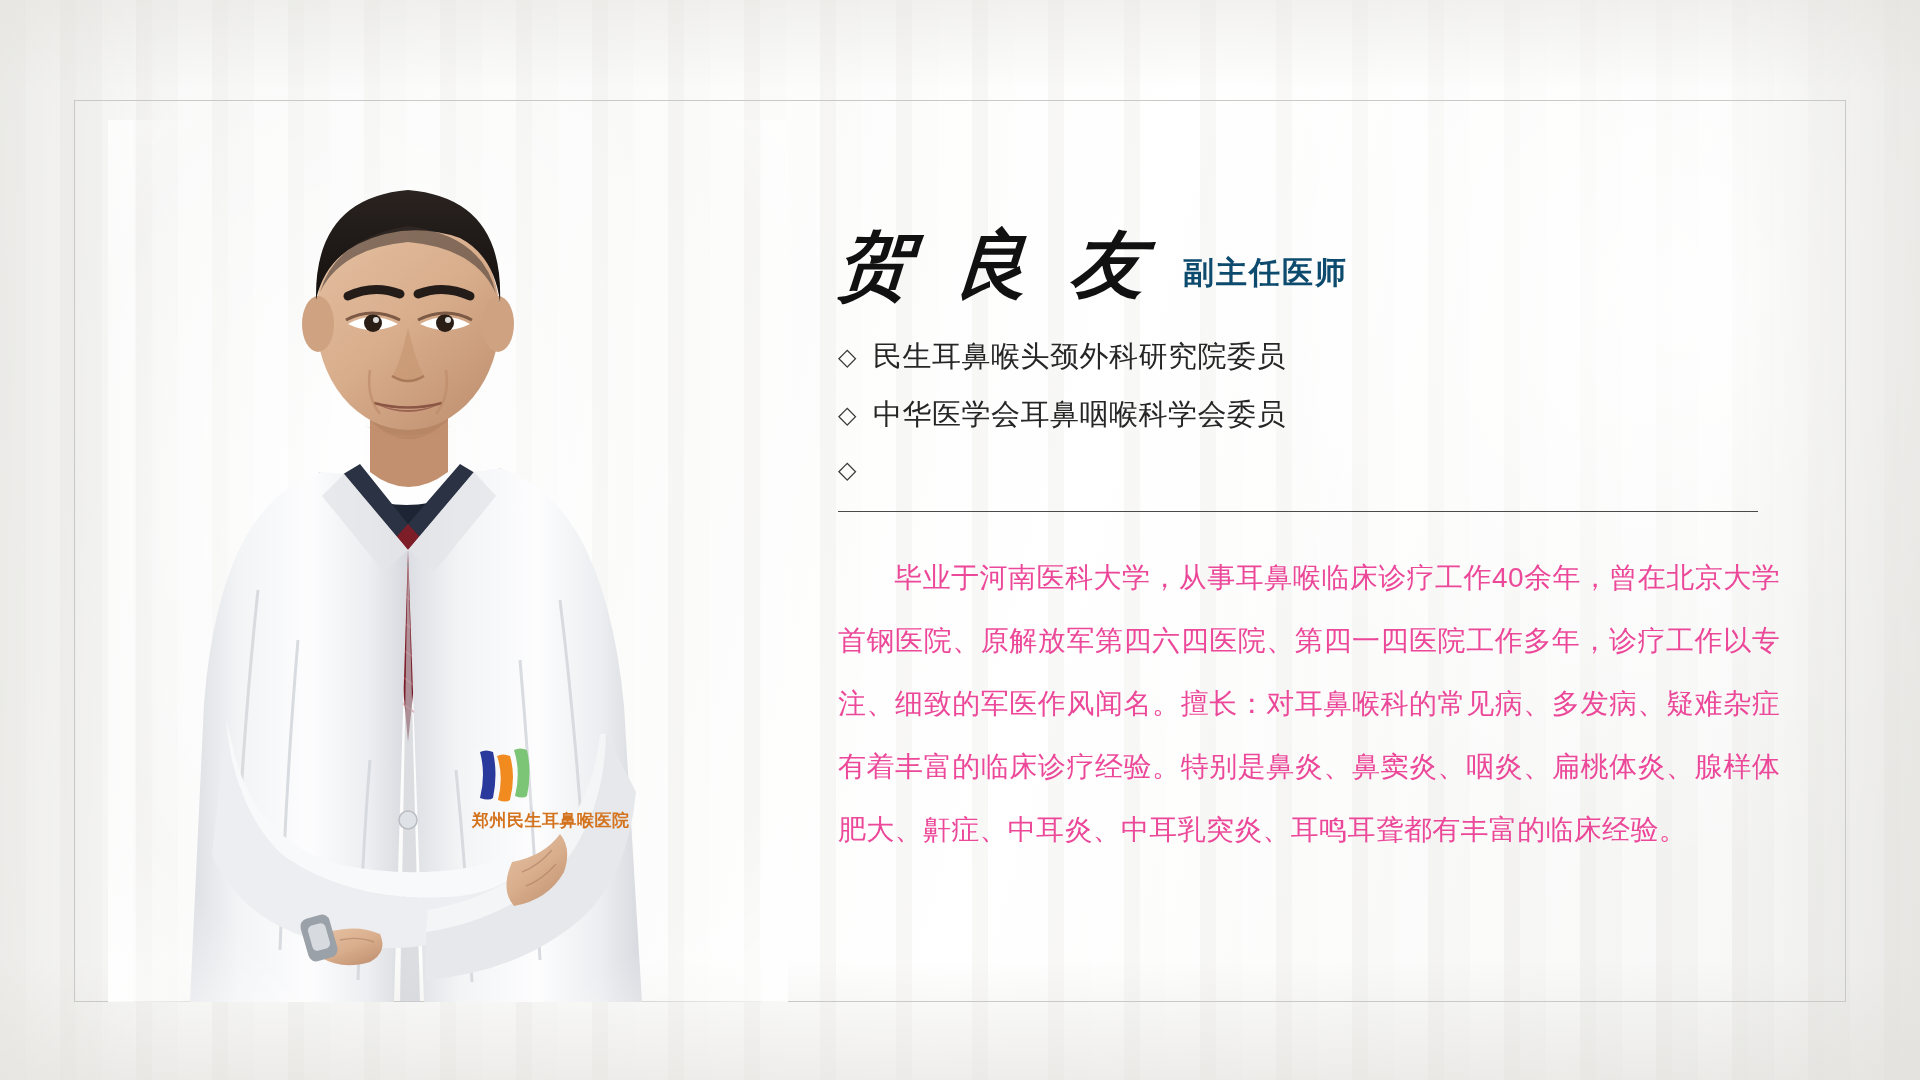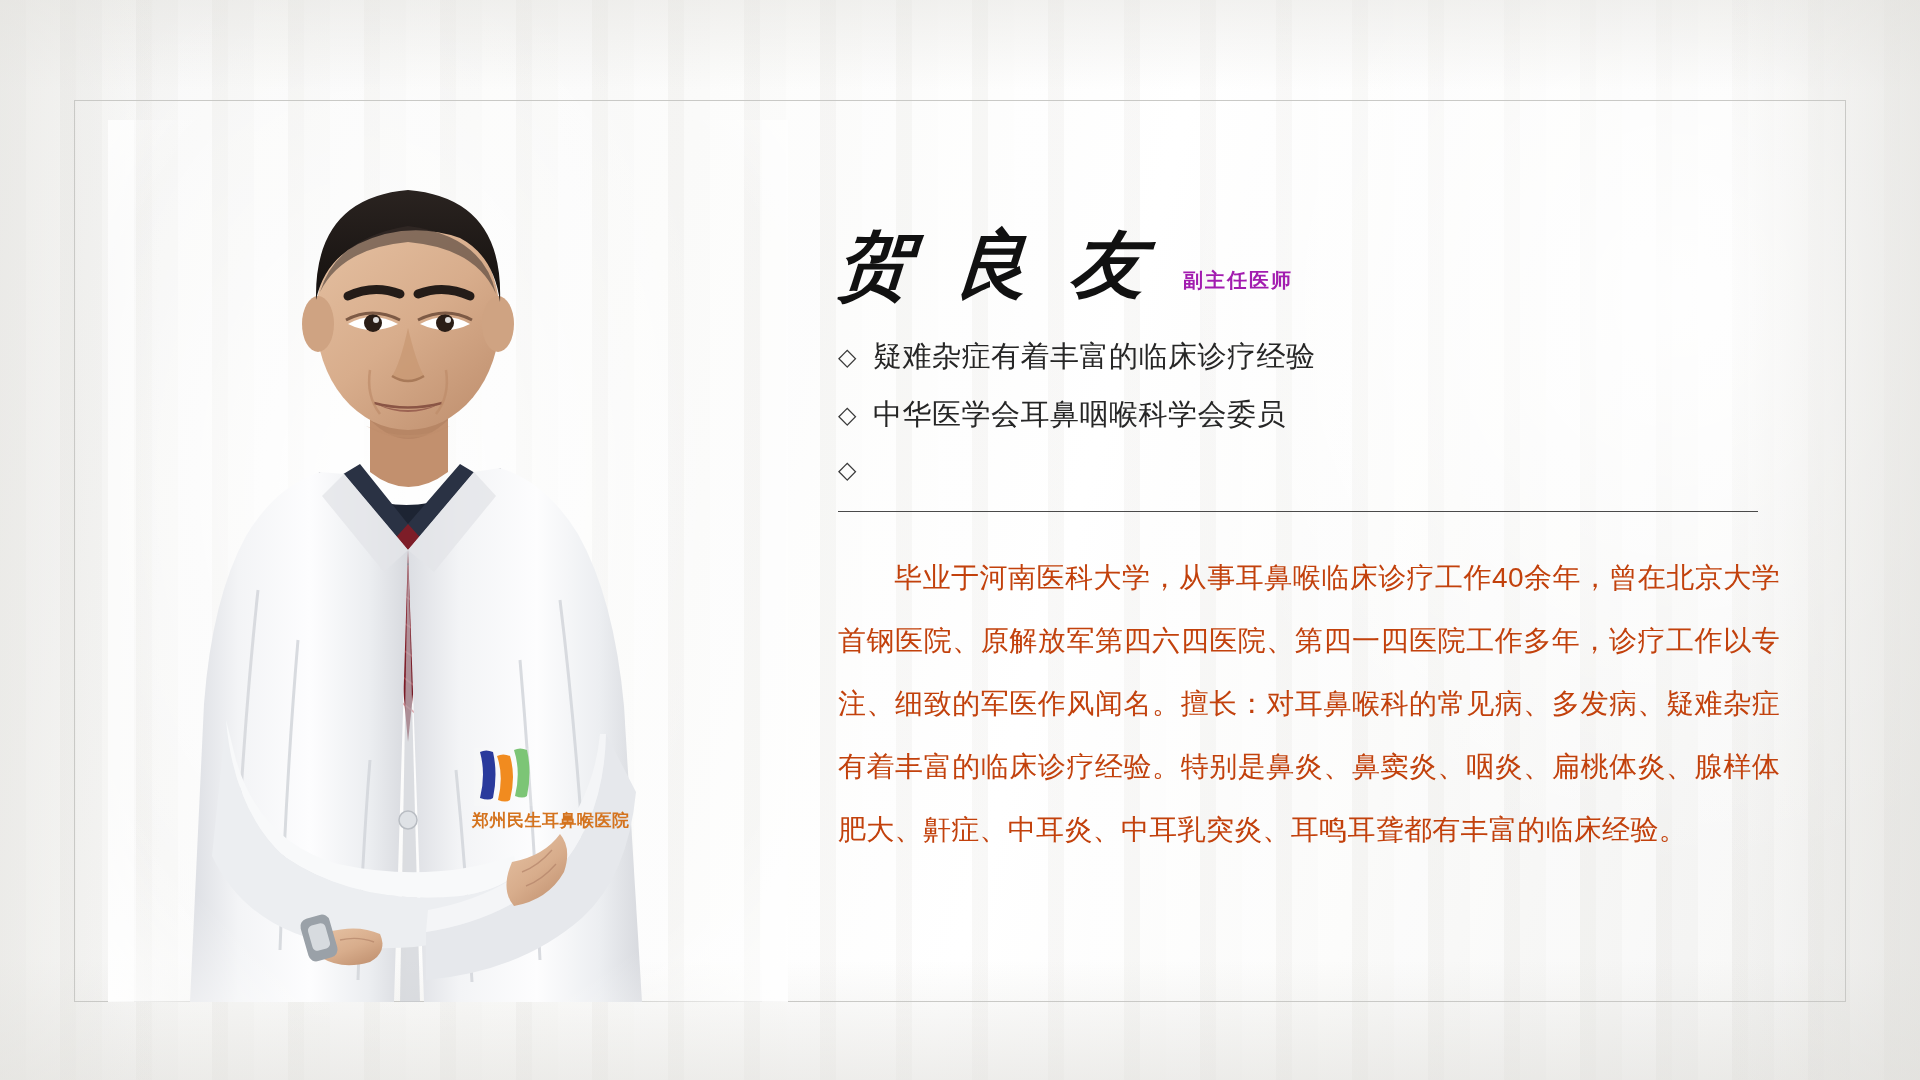--- a/index.html
+++ b/index.html
@@ -72,23 +72,23 @@
     font-family:"Liberation Serif", serif;
     font-size:74px;
     font-weight:700;
     color:#111111;
     letter-spacing:12px;
     line-height:1;
     font-style:italic;
     transform:skewX(-4deg);
   }
   .doc-title{
-    font-size:20px;
+    font-size:31px;
     font-weight:700;
-    color:#a21caf;
+    color:#0c4a6e;
     letter-spacing:2px;
     padding-bottom:8px;
   }
 
   .creds{ margin-top:40px; }
   .cred{
     display:flex; align-items:center;
     font-size:29px;
     color:#262626;
     line-height:1;
@@ -105,21 +105,21 @@
   .divider{
     width:920px; height:1px;
     background:#4a4a4a;
     margin-top:16px;
     margin-bottom:34px;
   }
 
   .bio{
     width:942px;
     font-size:28px;
-    color:#c2410c;
+    color:#ec4899;
     line-height:63px;
     text-align:justify;
     text-justify:inter-ideograph;
     letter-spacing:.3px;
   }
   .bio .indent{ display:inline-block; width:2em; }
 </style>
 </head>
 <body>
 
@@ -263,21 +263,21 @@
 <div class="content">
 
   <div class="name-row">
     <div class="doc-name">贺 良 友</div>
     <div class="doc-title">副主任医师</div>
   </div>
 
   <div class="creds">
     <div class="cred">
       <span class="dia">◇</span>
-      <span>疑难杂症有着丰富的临床诊疗经验</span>
+      <span>民生耳鼻喉头颈外科研究院委员</span>
     </div>
     <div class="cred">
       <span class="dia">◇</span>
       <span>中华医学会耳鼻咽喉科学会委员</span>
     </div>
     <div class="cred">
       <span class="dia">◇</span>
     </div>
   </div>
 

